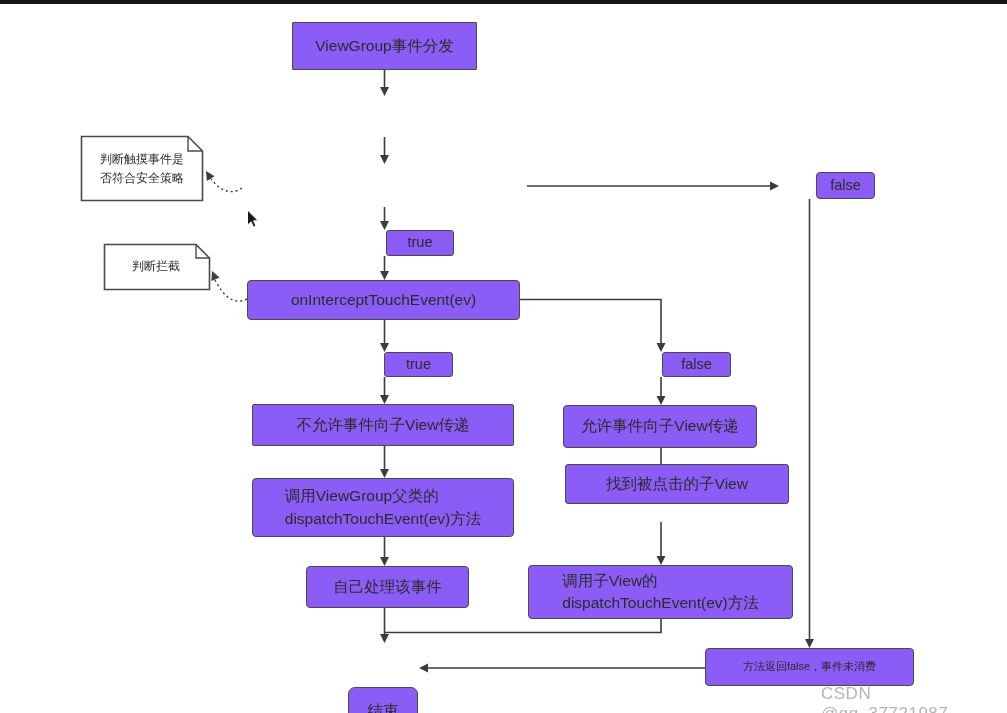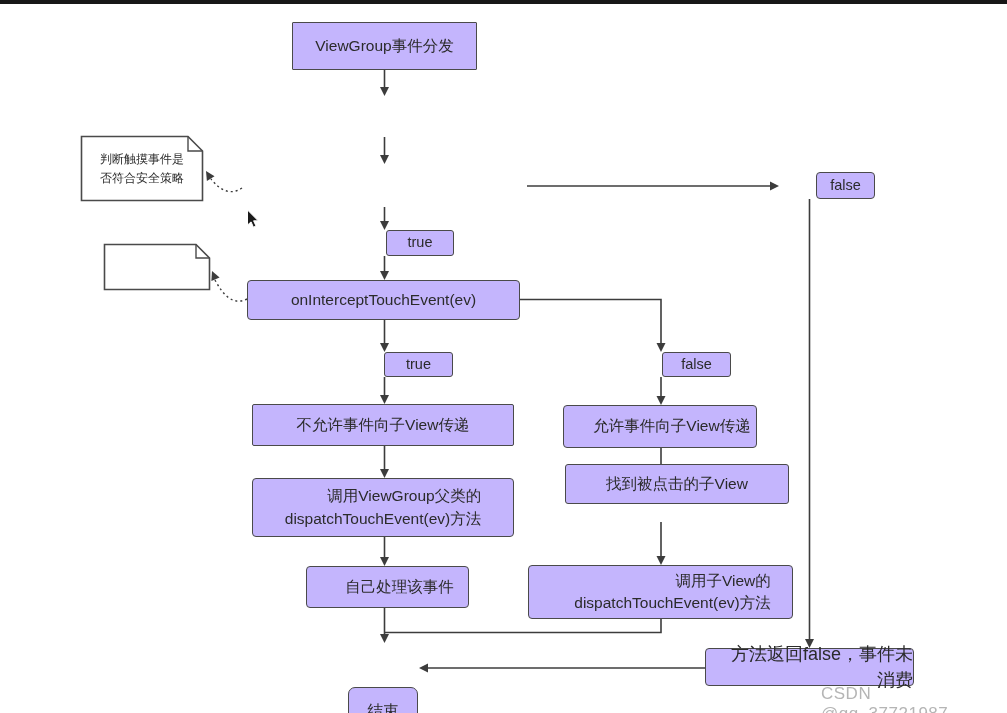--- a/index.html
+++ b/index.html
@@ -5,26 +5,26 @@
   html,body{margin:0;padding:0;background:#fff;}
   .stage{position:relative;width:1007px;height:713px;background:#ffffff;overflow:hidden;
          font-family:"Liberation Sans","DejaVu Sans",sans-serif;}
   .topbar{position:absolute;left:0;top:0;width:1007px;height:4px;background:#171717;}
   .wires{position:absolute;left:0;top:0;}
   .wire{fill:none;stroke:#3c3c3c;stroke-width:1.6px;}
   .wire.dotted{stroke-dasharray:2,3;stroke-width:1.4px;}
   .ahead{fill:#3c3c3c;stroke:none;}
   .noteshape{fill:#ffffff;stroke:#4a4a4a;stroke-width:1.6px;}
   .notefold{fill:none;stroke:#4a4a4a;stroke-width:1.4px;}
-  .node{position:absolute;box-sizing:border-box;background:#c4b5fd;border:1.6px solid #4a4a4a;
-        display:flex;align-items:center;justify-content:center;text-align:right;
+  .node{position:absolute;box-sizing:border-box;background:#8b5cf6;border:1.6px solid #4a4a4a;
+        display:flex;align-items:center;justify-content:center;text-align:left;
         color:#2b2b2b;font-size:15.5px;line-height:1.45;white-space:pre-line;}
   .small{font-size:14.5px;margin-left:36px;}
   .r1{border-radius:1px;} .r2{border-radius:2px;} .r3{border-radius:3px;}
-  .r4{border-radius:4px;} .r6{border-radius:4px;padding-left:24px;} .r7{border-radius:7px;margin-top:44px;}
+  .r4{border-radius:4px;} .r6{border-radius:4px;} .r7{border-radius:7px;margin-top:44px;}
   .notetext{position:absolute;display:flex;align-items:center;justify-content:center;
         text-align:center;color:#2b2b2b;font-size:12px;line-height:1.6;white-space:pre-line;}
   .watermark{position:absolute;left:821px;top:684px;width:176px;color:#b5b5b5;
         font-size:17px;letter-spacing:0.5px;}
   .cursor{position:absolute;left:246px;top:209px;}
 </style>
 </head>
 <body>
 
 <div class="stage">
@@ -100,24 +100,25 @@
 
   <div class="node r3" style="left:565px;top:464px;width:224px;height:40px">找到被点击的子View</div>
 
   <div class="node r6" style="left:306px;top:566px;width:163px;height:42px">自己处理该事件</div>
 
   <div class="node r6" style="left:528px;top:565px;width:265px;height:54px">调用子View的
 dispatchTouchEvent(ev)方法</div>
 
   <div class="node r7" style="left:348px;top:643px;width:70px;height:48px">结束</div>
 
-  <div class="node r6" style="left:705px;top:648px;width:209px;height:38px;font-size:18px">方法返回false，事件未消费</div>
+  <div class="node r6" style="left:705px;top:648px;width:209px;height:38px;font-size:11px">方法返回false，事件未消费</div>
 
   <div class="notetext" style="left:84px;top:142px;width:116px;height:54px">判断触摸事件是
 否符合安全策略</div>
 
+  <div class="notetext" style="left:106px;top:252px;width:100px;height:30px">判断拦截</div>
 
   <div class="watermark">CSDN @qq_37721987</div>
 
   <svg class="cursor" width="14" height="20" aria-hidden="true">
     <path d="M1.5 1 L1.5 16 L5.1 12.9 L7.4 18.2 L10 17 L7.6 11.8 L12.2 11.8 Z" fill="#1a1a1a" stroke="#ffffff" stroke-width="1"></path>
   </svg>
 </div>
 
 </body></html>

